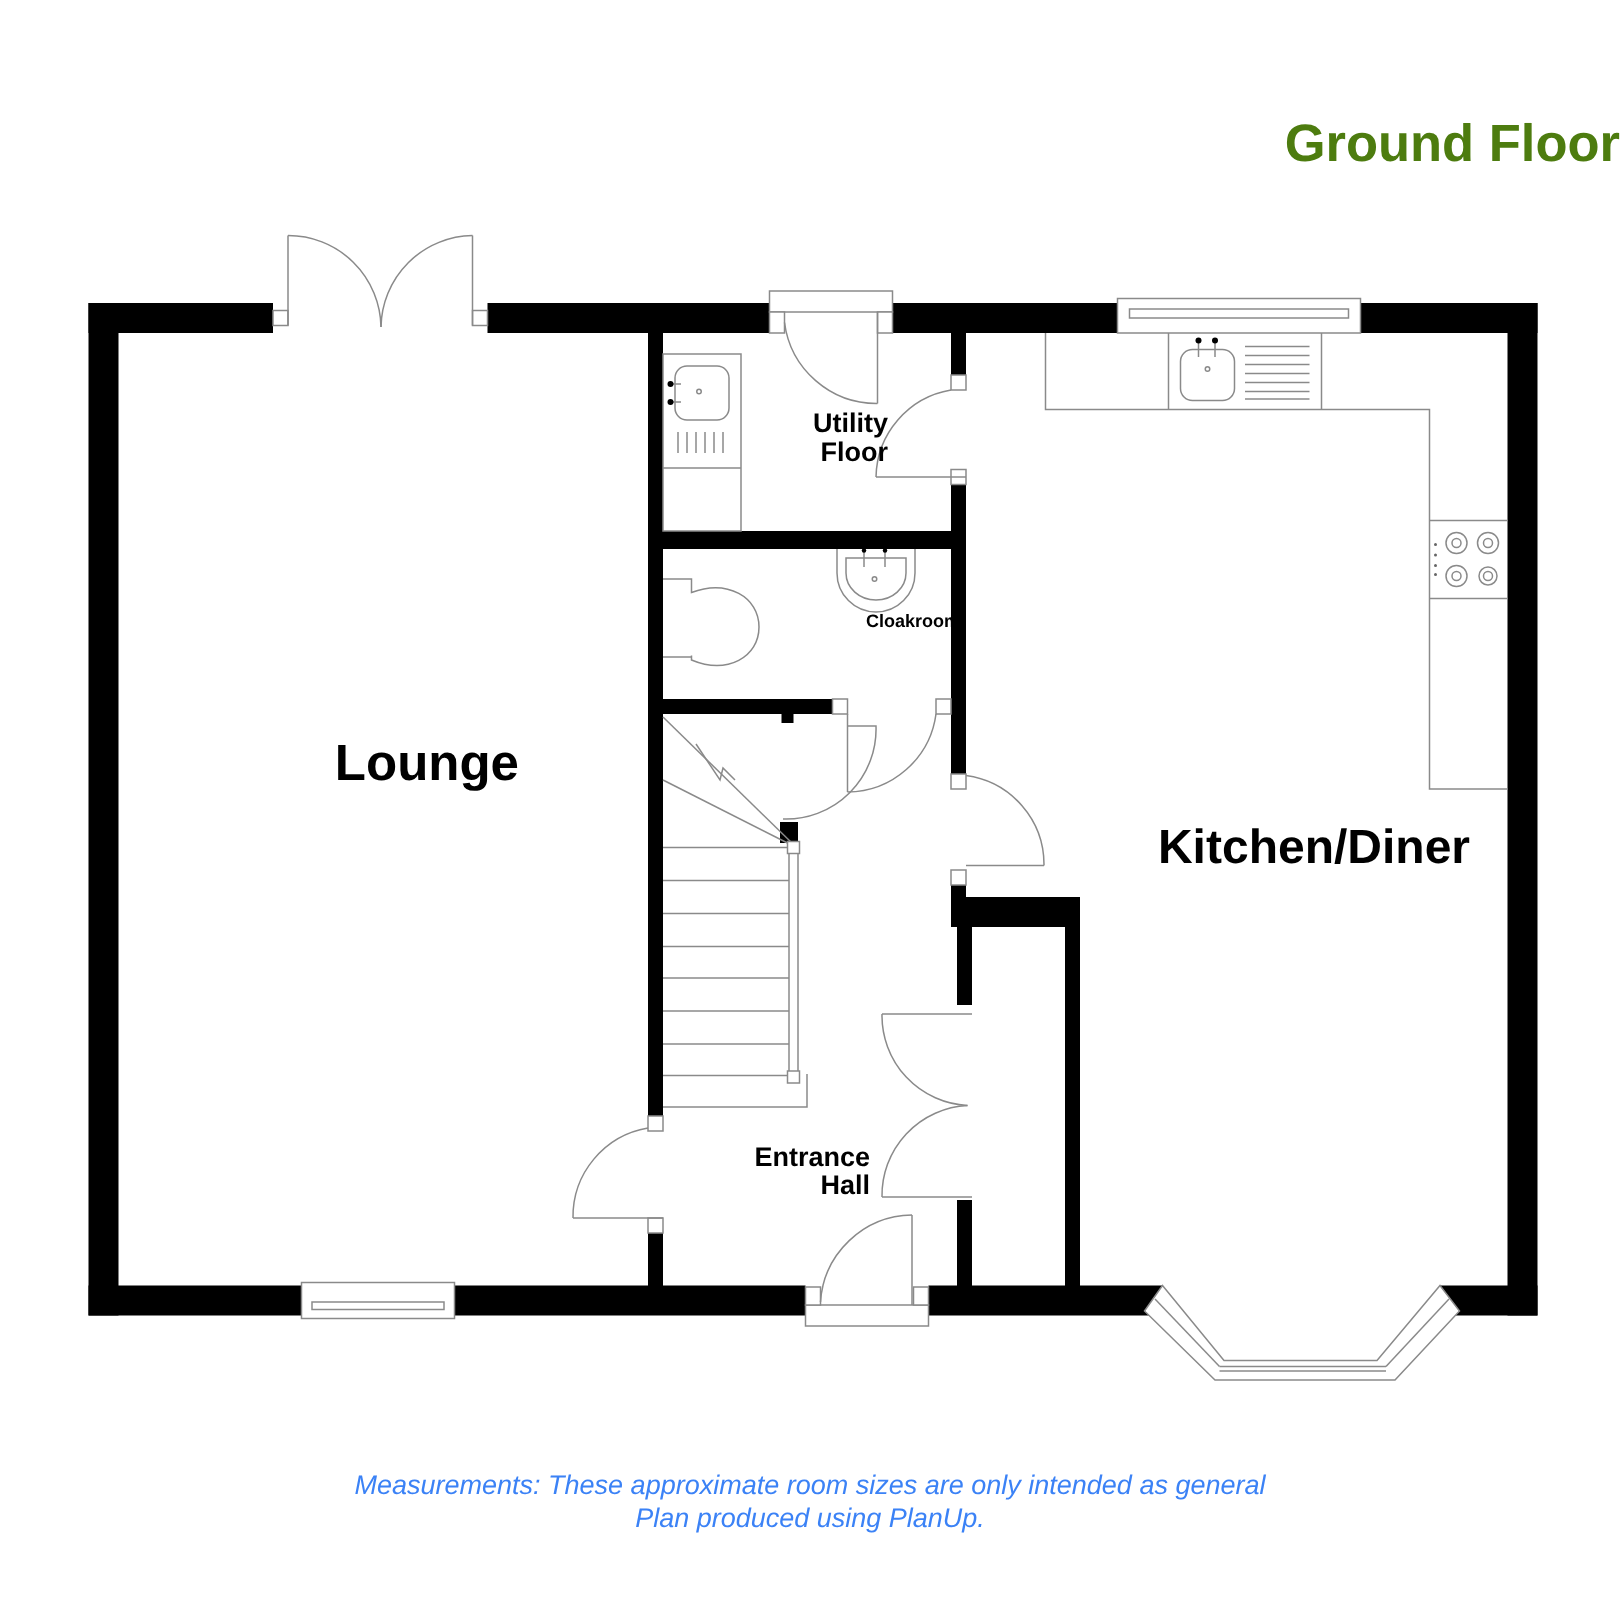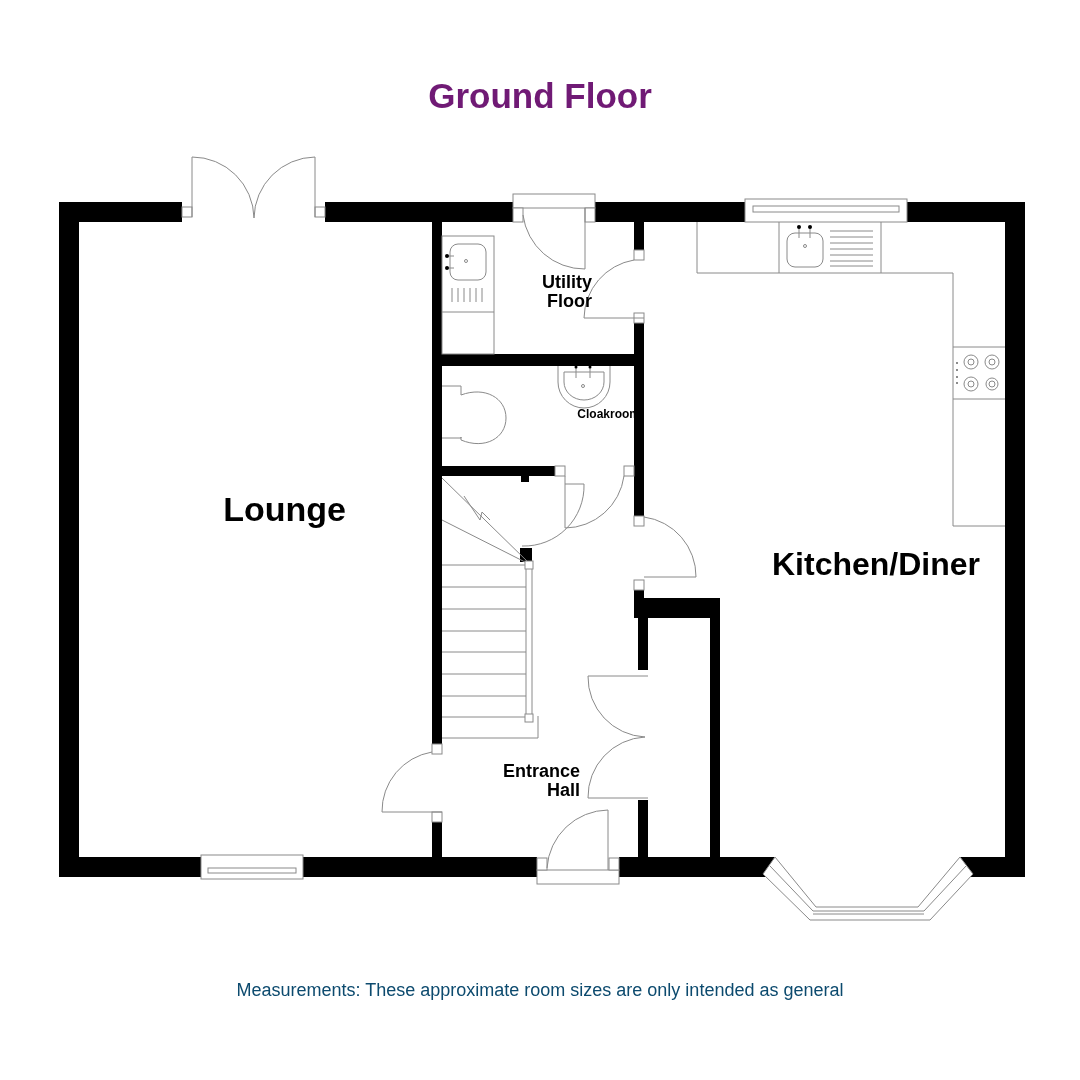--- a/index.html
+++ b/index.html
@@ -1,25 +1,25 @@
 <!DOCTYPE html>
 <html><head>
 <meta charset="utf-8">
 <style>
   html, body { margin:0; padding:0; background:#ffffff; }
   body { width:1080px; height:1080px; position:relative; overflow:hidden; font-family:"Liberation Sans", sans-serif; }
-  .title { position:absolute; left:0; top:76px; width:1080px; text-align:center; font-size:35px; font-weight:bold; color:#701a75; font-family:"Liberation Sans", sans-serif; }
+  .title { position:absolute; left:0; top:76px; width:1080px; text-align:right; font-size:35px; font-weight:bold; color:#4d7c0f; font-family:"Liberation Sans", sans-serif; }
   svg.plan { position:absolute; left:0; top:0; }
   .room-label { position:absolute; font-weight:bold; color:#000; text-align:right; font-family:"Liberation Sans", sans-serif; line-height:1.05; }
   .lbl-lounge { left:150px; top:492px; width:196px; font-size:34px; }
   .lbl-kitchen { left:720px; top:548px; width:260px; font-size:32px; }
   .lbl-utility { left:492px; top:273px; width:100px; font-size:18px; }
   .lbl-cloak { left:500px; top:408px; width:140px; font-size:12px; }
   .lbl-hall { left:450px; top:762px; width:130px; font-size:18px; }
-  .footer { position:absolute; left:140px; top:979px; width:800px; text-align:center; font-size:18px; line-height:22px; color:#0c4a6e; font-family:"Liberation Sans", sans-serif; }
+  .footer { position:absolute; left:140px; top:979px; width:800px; text-align:center; font-size:18px; line-height:22px; color:#3b82f6; font-family:"Liberation Sans", sans-serif;font-style:italic; }
   .footer div { white-space:nowrap; }
   .thin { stroke:#8a8a8a; stroke-width:1; fill:none; }
   .thinw { stroke:#8a8a8a; stroke-width:1; fill:#fff; }
 </style>
 </head>
 <body>
 
 <div class="title">Ground Floor</div>
 
 <svg class="plan" width="1080" height="1080" viewBox="0 0 1080 1080" xmlns="http://www.w3.org/2000/svg">
@@ -247,13 +247,14 @@
   <div>Floor</div>
 </div>
 <div class="room-label lbl-cloak">Cloakroom</div>
 <div class="room-label lbl-hall">
   <div>Entrance</div>
   <div>Hall</div>
 </div>
 
 <div class="footer">
   <div>Measurements: These approximate room sizes are only intended as general</div>
+  <div>Plan produced using PlanUp.</div>
 </div>
 
 </body></html>

